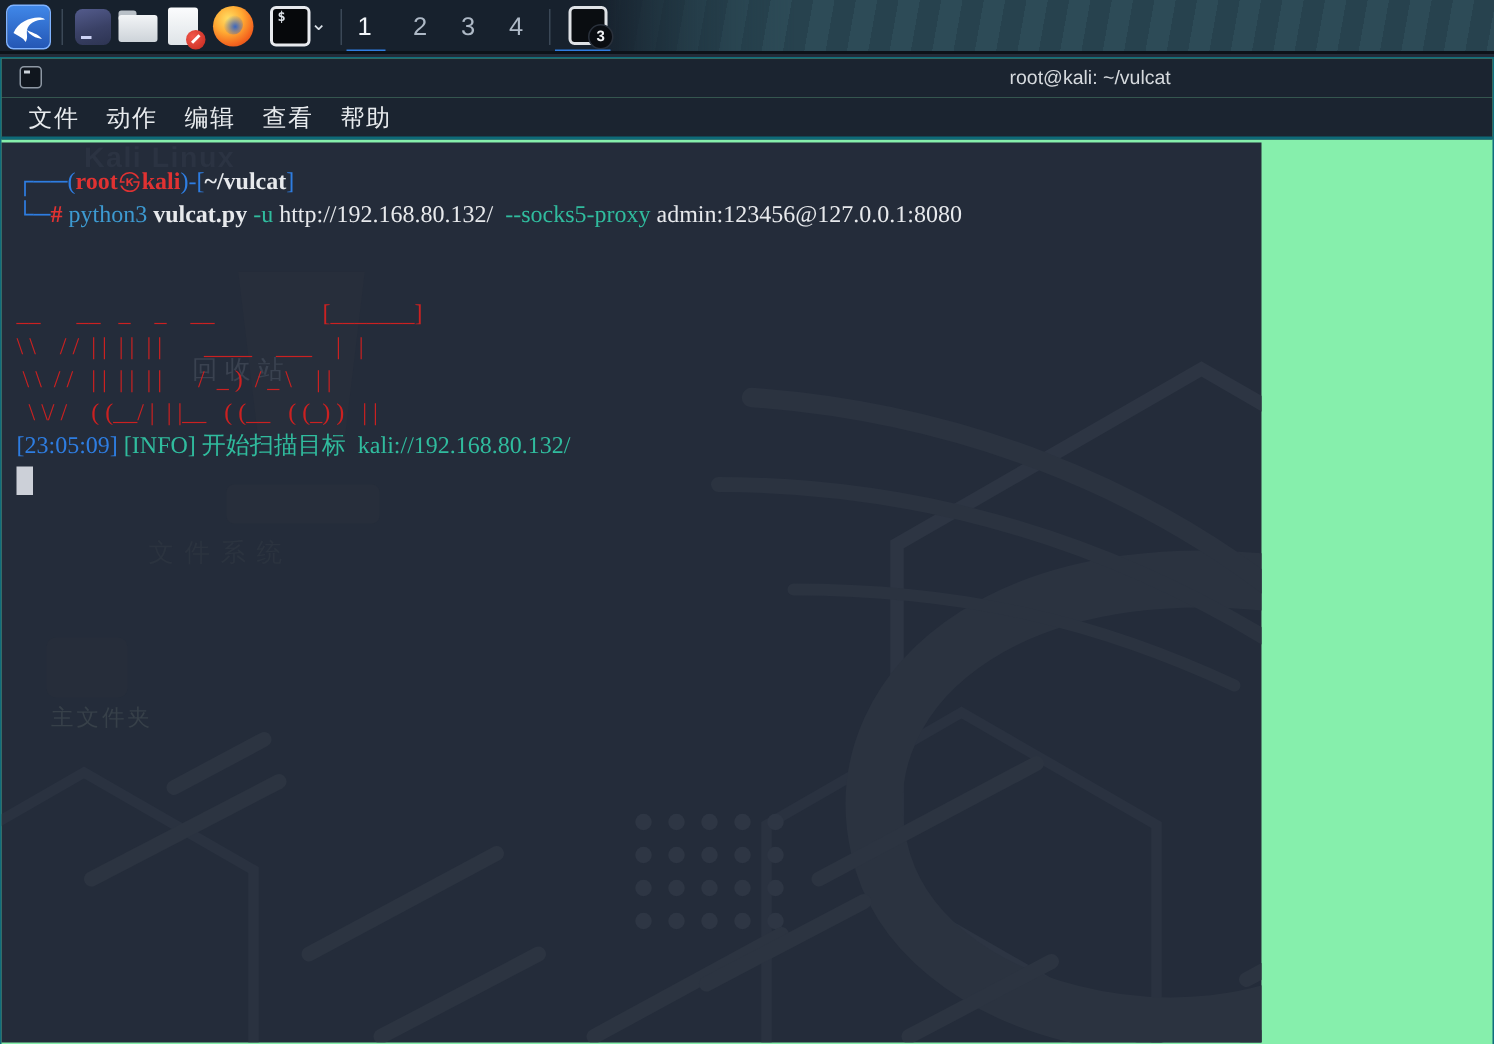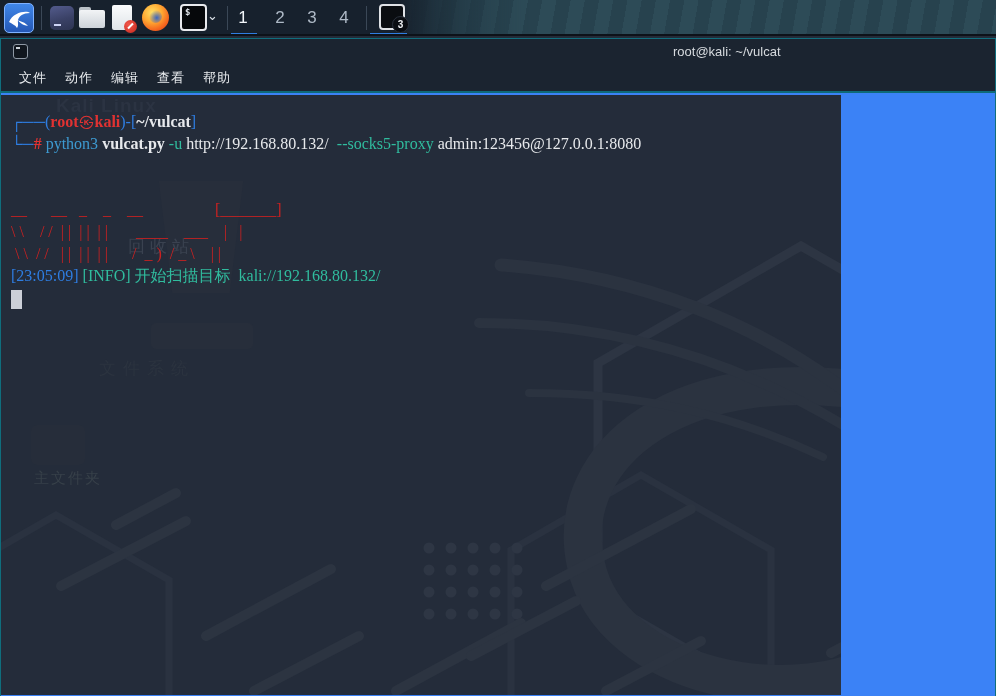--- a/index.html
+++ b/index.html
@@ -41,30 +41,30 @@
   .wsnum.active{color:#f2f6fa;}
   #ws-underline{position:absolute;left:231px;top:33px;width:26px;height:3px;background:#2f7de1;}
   #badge-term{left:379px;top:4px;width:26px;height:26px;background:#0a0d11;border:2px solid #dfe2e6;border-radius:4px;box-sizing:border-box;}
   #badge-term .count{position:absolute;right:-6px;bottom:-5px;width:15px;height:15px;border-radius:50%;
         background:#0a0d12;border:1px solid #2a313c;color:#f0f2f5;font-size:10px;line-height:15px;text-align:center;font-weight:bold;}
   #badge-underline{position:absolute;left:370px;top:33px;width:37px;height:3px;background:#2f7de1;}
 
   
   #window{position:absolute;left:0;top:38px;width:996px;height:658px;
           border-left:1px solid #0f6e7d;border-right:1px solid #0f6e7d;border-top:1px solid #0f6e7d;
-          box-sizing:border-box;background:#3b82f6;}
+          box-sizing:border-box;background:#86efac;}
   #titlebar{position:absolute;left:0;top:0;width:100%;height:26px;background:#1b2430;}
   #title-icon{position:absolute;left:12px;top:5px;width:15px;height:15px;background:#10161e;
           border:1px solid #8e98a4;border-radius:3px;box-sizing:border-box;}
   #title-icon i{position:absolute;left:2px;top:2px;width:4px;height:2px;background:#cdd4db;}
   #window-title{position:absolute;left:672px;top:5px;font-size:13px;color:#d6dade;}
   #menubar{position:absolute;left:0;top:26px;width:100%;height:28px;background:#1b2430;
            border-bottom:2px solid #0e6really;}
   #menubar{border-bottom:2px solid #0e6a78;box-sizing:border-box;}
-  .menu-item{float:left;margin-left:18px;margin-top:4px;font-size:13px;color:#e8ebee;letter-spacing:1px;}
+  .menu-item{float:left;margin-left:18px;margin-top:4px;font-size:16px;color:#e8ebee;letter-spacing:1px;}
   .menu-item:first-child{margin-left:18px;}
   .menu-item + .menu-item{}
 
   
   #term{position:absolute;left:0;top:56px;width:840px;height:600px;background:#242c3a;overflow:hidden;}
   #deco{position:absolute;left:0;top:0;width:994px;height:600px;}
   .ghost{position:absolute;color:#2c3442;}
   #ghost-kali-text{left:55px;top:0px;font-size:19px;font-weight:bold;color:#2b3342;letter-spacing:1px;}
   #ghost-trash{left:152px;top:86px;width:96px;height:112px;background:#272e3b;
                clip-path:polygon(6% 0,94% 0,80% 100%,20% 100%);}
@@ -240,19 +240,20 @@
 
       <div id="text-layer">
         <div class="line"><span style="color: rgb(46, 125, 225);">┌──(</span><span style="color: rgb(224, 50, 50); font-weight: bold;">root</span><span style="color: rgb(224, 50, 50);">㉿</span><span style="color: rgb(224, 50, 50); font-weight: bold;">kali</span><span style="color: rgb(46, 125, 225);">)-[</span><span style="color: rgb(231, 233, 236); font-weight: bold;">~/vulcat</span><span style="color: rgb(46, 125, 225);">]</span></div>
         <div class="line"><span style="color: rgb(46, 125, 225);">└─</span><span style="color: rgb(224, 50, 50); font-weight: bold;"># </span><span style="color: rgb(61, 154, 209);">python3 </span><span style="color: rgb(231, 233, 236); font-weight: bold;">vulcat.py </span><span style="color: rgb(48, 188, 158);">-u </span><span style="color: rgb(231, 233, 236);">http://192.168.80.132/ </span><span style="color: rgb(48, 188, 158);"> --socks5-proxy </span><span style="color: rgb(231, 233, 236);">admin:123456@127.0.0.1:8080</span></div>
         <div class="line"></div>
         <div class="line"></div>
         <div id="art">
             <div>__      __   _    _    __                  [_______]</div>
             <div>\ \    / /  | |  | |  | |       ____    ___    |   |</div>
             <div> \ \  / /   | |  | |  | |      /  _ )  / _ \    | |</div>
+            <div>  \ \/ /    ( (__/ |  | |__   ( (__   ( (_) )   | |</div>
           </div>
         <div class="line"><span style="color: rgb(46, 125, 225);">[23:05:09]</span><span style="color: rgb(48, 188, 158);"> [INFO] </span><span style="color: rgb(48, 188, 158);">开始扫描目标  kali://192.168.80.132/</span></div>
         <div class="line"><span class="cursor"></span></div>
       </div>
     </div>
   </div>
 </div>
 
 </body></html>

